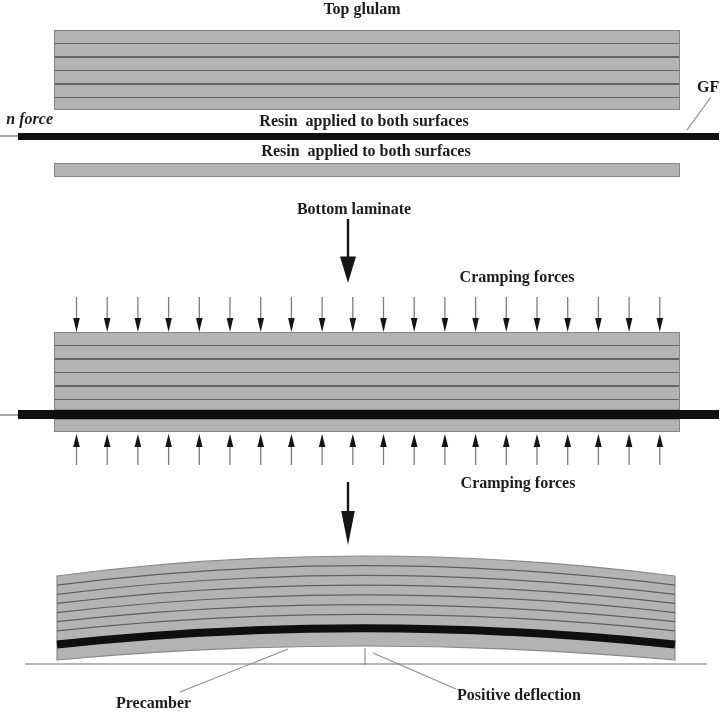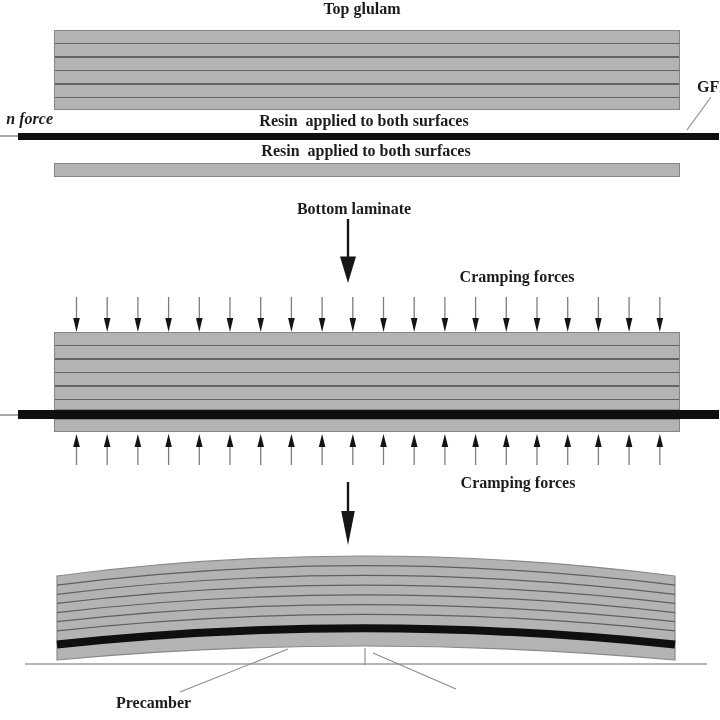--- a/index.html
+++ b/index.html
@@ -186,13 +186,14 @@
   <div class="lbl centered" style="left:366px; top:142px;">Resin  applied to both surfaces</div>
 
   <div class="lbl centered" style="left:354px; top:184px;margin-top:16px;">Bottom laminate</div>
 
   <div class="lbl centered" style="left:517px; top:268px;">Cramping forces</div>
 
   <div class="lbl centered" style="left:518px; top:474px;">Cramping forces</div>
 
   <div class="lbl" style="left:116px; top:694px;">Precamber</div>
 
+  <div class="lbl" style="left:457px; top:686px;">Positive deflection</div>
 </div>
 
 </body></html>

